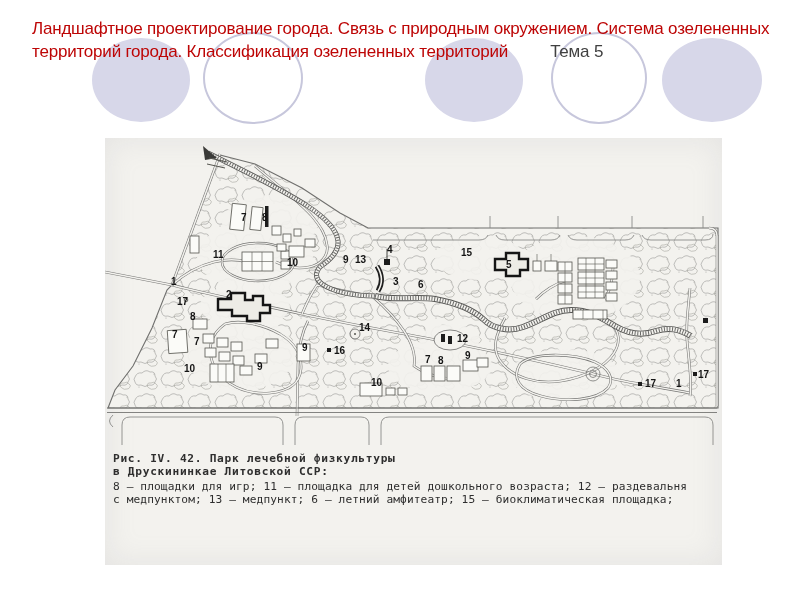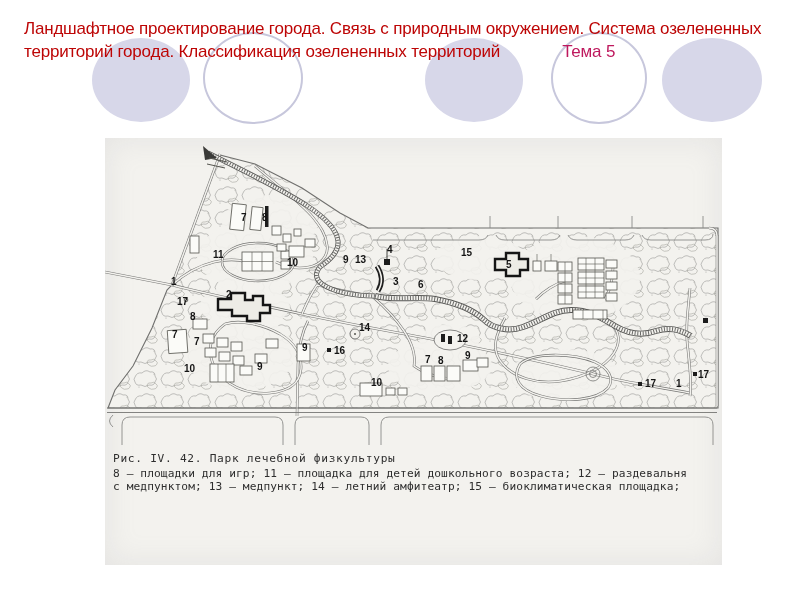--- a/index.html
+++ b/index.html
@@ -3,32 +3,32 @@
 <meta charset="utf-8">
 <style>
   html,body{margin:0;padding:0;background:#fff;}
   .slide{position:relative;width:800px;height:600px;background:#ffffff;overflow:hidden;
          font-family:"Liberation Sans",sans-serif;}
   
   .circ{position:absolute;border-radius:50%;}
   .circ.filled{background:#d7d7e9;}
   .circ.outlined{background:#ffffff;border:2px solid #c7c7dc;}
   
-  .title-block{position:absolute;left:24px;top:17px;width:745px;
+  .title-block{position:absolute;left:32px;top:17px;width:745px;
 0               font-weight:bold;font-size:17px;line-height:23px;letter-spacing:-0.2px;z-index:3;}
   .title-red{color:#bd0505;}
-  .topic{color:#be185d;margin-left:62px;}
+  .topic{color:#404040;margin-left:42px;}
   
   .scan{position:absolute;left:105px;top:138px;width:617px;height:427px;
         background:#f3f2ee;box-shadow:inset 0 0 30px rgba(160,160,170,0.18);z-index:2;}
   .scan svg{position:absolute;left:0;top:0;}
   .scan-caption{position:absolute;left:8px;top:314px;width:606px;
         font-family:"DejaVu Sans Mono",monospace;color:#2e2e2e;font-size:11.2px;
         line-height:13px;letter-spacing:0.1px;}
-  .cap-title{font-weight:normal;letter-spacing:0.7px;}
+  .cap-title{font-weight:bold;letter-spacing:0.7px;}
   .cap-gap{height:2px;}
   
   .ro{fill:none;stroke:#767674;stroke-width:2.6;}
   .ri{fill:none;stroke:#f3f2ee;stroke-width:1.5;}
   .thin{fill:none;stroke:#8a8a88;stroke-width:0.9;}
   .bld{fill:#fbfbf8;stroke:#55554f;stroke-width:0.8;}
   .bldline{fill:none;stroke:#55554f;stroke-width:0.6;}
   .bold-bld{fill:#edece6;stroke:#151515;stroke-width:2.4;stroke-linejoin:miter;}
   .blk{fill:#1c1c1c;stroke:none;}
   .maplabel{font-family:"Liberation Sans",sans-serif;font-weight:bold;font-size:10px;fill:#141414;}
@@ -269,20 +269,21 @@
           <text x="360" y="221" class="maplabel">9</text>
           <text x="266" y="248" class="maplabel">10</text>
           <text x="540" y="249" class="maplabel">17</text>
           <text x="571" y="249" class="maplabel">1</text>
           <text x="593" y="240" class="maplabel">17</text>
         </g>
     </svg>
 
     <div class="scan-caption">
       <div class="cap-title">Рис. IV. 42. Парк лечебной физкультуры</div>
+      <div class="cap-title">в Друскининкае Литовской ССР:</div>
       <div class="cap-gap"></div>
       <div id="legend">
           <div class="cap-line">8 — площадки для игр; 11 — площадка для детей дошкольного возраста; 12 — раздевальня</div>
-          <div class="cap-line">с медпунктом; 13 — медпункт; 14 — летний амфитеатр; 15 — биоклиматическая площадка;</div>
+          <div class="cap-line">с медпунктом; 13 — медпункт; 6 — летний амфитеатр; 15 — биоклиматическая площадка;</div>
         </div>
     </div>
   </div>
 </div>
 
 </body></html>

